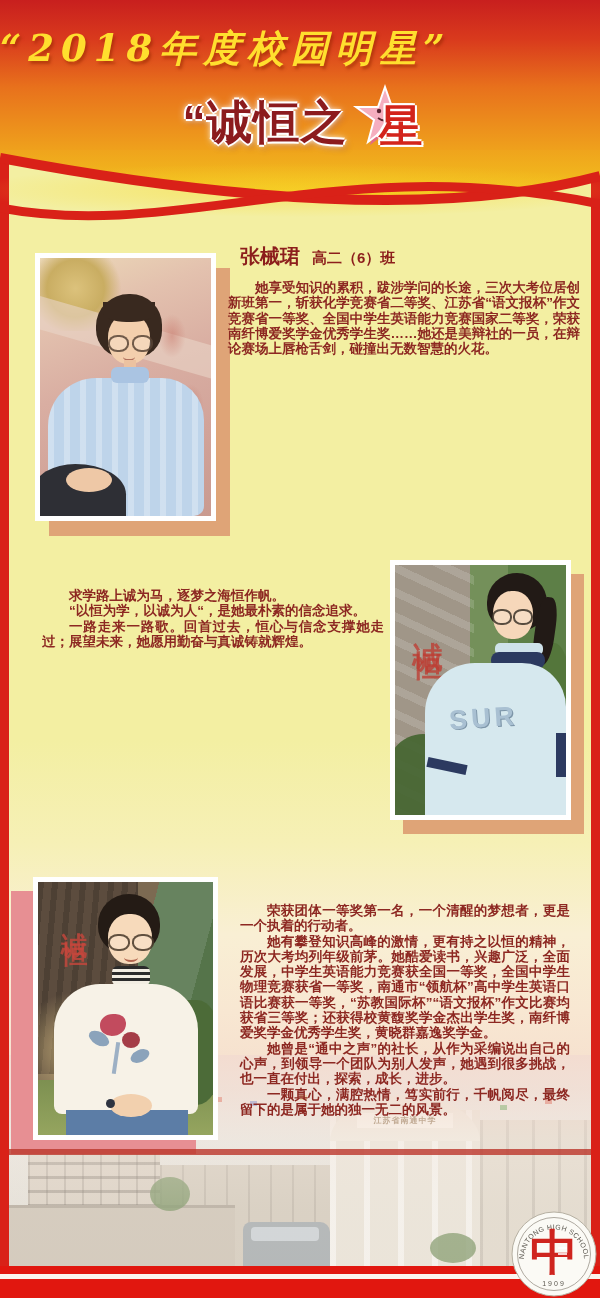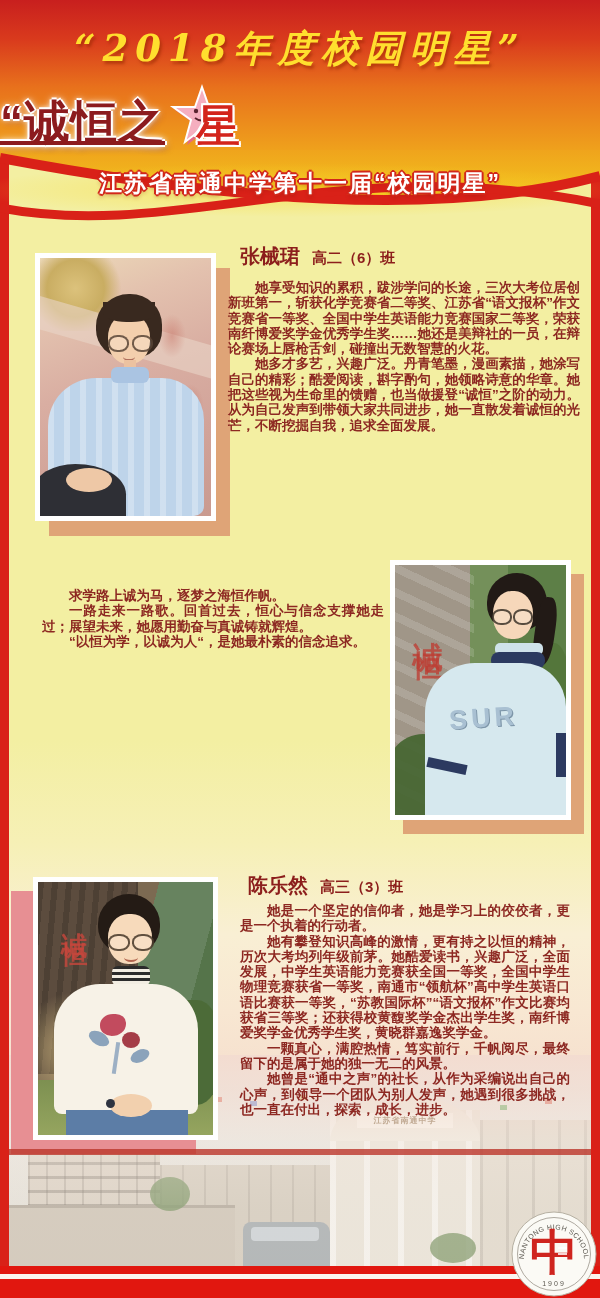--- a/index.html
+++ b/index.html
@@ -4,26 +4,26 @@
 <style>
   html,body{margin:0;padding:0;background:#888;}
   .page{position:relative;width:600px;height:1298px;margin:0 auto;overflow:hidden;
         font-family:"Liberation Sans",sans-serif;
         background:linear-gradient(180deg,#f3efa2 0%,#f3efa2 57%,#f6f0b6 65%,#f9efd4 72%,#f8e7d2 78%,#f4dccc 85%,#efd2c5 96%,#efd2c5 100%);}
 
   
   .header{position:absolute;left:0;top:0;width:600px;height:150px;z-index:8;
           background:linear-gradient(180deg,#c81f1e 0%,#d93a1d 26%,#e8711c 58%,#efa11c 100%);}
   .wave{position:absolute;left:0;top:146px;width:600px;height:100px;z-index:7;}
-  .year-title{position:absolute;left:0;top:24px;width:600px;text-align:center;z-index:9;
+  .year-title{position:absolute;left:0;top:24px;width:600px;z-index:9;
           font-family:"DejaVu Serif",serif;font-style:italic;font-weight:bold;font-size:37px;
           letter-spacing:7px;color:#ffdf2e;text-shadow:2px 3px 3px rgba(150,40,0,.55);}
-  .main-title{position:absolute;left:0;top:86px;width:600px;z-index:9;
+  .main-title{position:absolute;left:0;top:86px;width:600px;text-align:center;z-index:9;
           font-weight:900;font-size:46px;letter-spacing:1px;color:#8c1b1e;white-space:nowrap;
-          text-shadow:0 0 5px #fff,0 0 9px #fff,-2px 0 #fff,2px 0 #fff,0 2px #fff,0 -2px #fff,3px 4px 6px rgba(120,20,20,.35);text-decoration:underline;}
+          text-shadow:0 0 5px #fff,0 0 9px #fff,-2px 0 #fff,2px 0 #fff,0 2px #fff,0 -2px #fff,3px 4px 6px rgba(120,20,20,.35);}
   .star-wrap{position:relative;display:inline-block;width:70px;height:62px;vertical-align:-10px;}
   .star-wrap svg{position:absolute;left:0;top:-4px;}
   .star-char{position:absolute;right:-6px;bottom:-8px;font-size:44px;font-weight:900;color:#d3241b;
           text-shadow:-2px 0 #fff,2px 0 #fff,0 -2px #fff,0 2px #fff,2px 2px #fff,-2px -2px #fff;}
   .subtitle{position:absolute;left:0;top:168px;width:600px;text-align:center;z-index:9;
           font-weight:900;font-size:23px;letter-spacing:2px;color:#fff;
           text-shadow:-2px 0 #d2271b,2px 0 #d2271b,0 -2px #d2271b,0 2px #d2271b,-1px -1px #d2271b,1px 1px #d2271b,-1px 1px #d2271b,1px -1px #d2271b,0 3px 4px rgba(130,20,0,.4);}
 
   
   .stripe-left{position:absolute;left:0;top:150px;bottom:0;width:9px;background:#d92118;z-index:5;}
@@ -168,21 +168,20 @@
   <div class="year-title">“2018年度校园明星”</div>
   <div class="main-title">
     <span>“诚恒之</span><span class="star-wrap"><svg width="70" height="66" viewBox="0 0 70 66">
         <polygon points="37,5 44,25 66,25 48,38 54,60 37,47 20,60 26,38 8,25 30,25" fill="#e26a84" transform="translate(2,3)"></polygon>
         <polygon points="37,5 44,25 66,25 48,38 54,60 37,47 20,60 26,38 8,25 30,25" fill="#f5aebf" stroke="#ffffff" stroke-width="2"></polygon>
         <circle cx="31" cy="29" r="2.2" fill="#5a2430"></circle>
         <circle cx="42" cy="29" r="2.2" fill="#5a2430"></circle>
         <path d="M30,36 Q36.5,41 43,36" fill="none" stroke="#5a2430" stroke-width="1.8"></path>
       </svg><span class="star-char">星</span></span>
   </div>
-  <div class="subtitle">江苏省南通中学第十一届“校园明星”</div>
 
   <div class="stripe-left"></div>
   <div class="stripe-right"></div>
 
   <div class="shadow sh1"></div>
   <div class="photo ph1">
     <div class="inner">
       <div class="p1-bg"></div>
       <div class="p1-leaf"></div>
       <div class="p1-band"></div>
@@ -199,21 +198,20 @@
       <div class="p1-collar"></div>
       <div class="p1-knee"></div>
       <div class="p1-hands"></div>
     </div>
   </div>
   <div class="name-row nr1">
     <span class="stu-name">张械珺</span><span class="stu-class">高二（6）班</span>
   </div>
   <div class="text-block tb1">
     <p>她享受知识的累积，跋涉学问的长途，三次大考位居创新班第一，斩获化学竞赛省二等奖、江苏省“语文报杯”作文竞赛省一等奖、全国中学生英语能力竞赛国家二等奖，荣获南纤博爱奖学金优秀学生奖……她还是美辩社的一员，在辩论赛场上唇枪舌剑，碰撞出无数智慧的火花。</p>
-    <p>她多才多艺，兴趣广泛。丹青笔墨，漫画素描，她涂写自己的精彩；酷爱阅读，斟字酌句，她领略诗意的华章。她把这些视为生命里的馈赠，也当做援登“诚恒”之阶的动力。从为自己发声到带领大家共同进步，她一直散发着诚恒的光芒，不断挖掘自我，追求全面发展。</p>
   </div>
 
   <div class="shadow sh2"></div>
   <div class="photo ph2">
     <div class="inner">
       <div class="p2-bg"></div>
       <div class="p2-rocktex"></div>
       <span class="rock-text p2-rocktext">诚恒</span>
       <div class="p2-bushb"></div>
       <div class="p2-bushr"></div>
@@ -225,22 +223,22 @@
       <div class="p2-roll"></div>
       <div class="p2-collar"></div>
       <div class="p2-sweater"></div>
       <span class="p2-shirttext">SUR</span>
       <div class="p2-slv1"></div>
       <div class="p2-slv2"></div>
     </div>
   </div>
   <div class="text-block tb2">
     <p>求学路上诚为马，逐梦之海恒作帆。</p>
+    <p>“以恒为学，以诚为人“，是她最朴素的信念追求。</p>
     <p>一路走来一路歌。回首过去，恒心与信念支撑她走过；展望未来，她愿用勤奋与真诚铸就辉煌。</p>
-    <p>“以恒为学，以诚为人“，是她最朴素的信念追求。</p>
   </div>
 
   <div class="shadow sh3"></div>
   <div class="photo ph3">
     <div class="inner">
       <div class="p3-bg"></div>
       <div class="p3-trunk"></div>
       <span class="rock-text p3-rocktext">诚恒</span>
       <div class="p3-glow"></div>
       <div class="p3-grass"></div>
@@ -255,28 +253,25 @@
       <div class="p3-lf1"></div>
       <div class="p3-lf2"></div>
       <div class="p3-stem"></div>
       <div class="p3-fl1"></div>
       <div class="p3-fl2"></div>
       <div class="p3-jeans"></div>
       <div class="p3-hands"></div>
       <div class="p3-watch"></div>
     </div>
   </div>
-  <div class="name-row nr3">
-    <span class="stu-name">陈乐然</span><span class="stu-class">高三（3）班</span>
-  </div>
   <div class="text-block tb3">
-    <p>她是一个坚定的信仰者，她是学习上的佼佼者，更是一个执着的行动者。</p>
+    <p>荣获团体一等奖第一名，一个清醒的梦想者，更是一个执着的行动者。</p>
     <p>她有攀登知识高峰的激情，更有持之以恒的精神，历次大考均列年级前茅。她酷爱读书，兴趣广泛，全面发展，中学生英语能力竞赛获全国一等奖，全国中学生物理竞赛获省一等奖，南通市“领航杯”高中学生英语口语比赛获一等奖，“苏教国际杯”“语文报杯”作文比赛均获省三等奖；还获得校黄馥奖学金杰出学生奖，南纤博爱奖学金优秀学生奖，黄晓群嘉逸奖学金。</p>
+    <p>她曾是“通中之声”的社长，从作为采编说出自己的心声，到领导一个团队为别人发声，她遇到很多挑战，也一直在付出，探索，成长，进步。</p>
     <p>一颗真心，满腔热情，笃实前行，千帆阅尽，最终留下的是属于她的独一无二的风景。</p>
-    <p>她曾是“通中之声”的社长，从作为采编说出自己的心声，到领导一个团队为别人发声，她遇到很多挑战，也一直在付出，探索，成长，进步。</p>
   </div>
 
   <div class="photo-topline"></div>
   <div class="school">
     <div class="sc-base"></div>
     <div class="sc-lefttop"></div>
     <div class="sc-left"></div>
     <div class="sc-mid"></div>
     <div class="sc-right"></div>
     <div class="sc-gate"></div>

